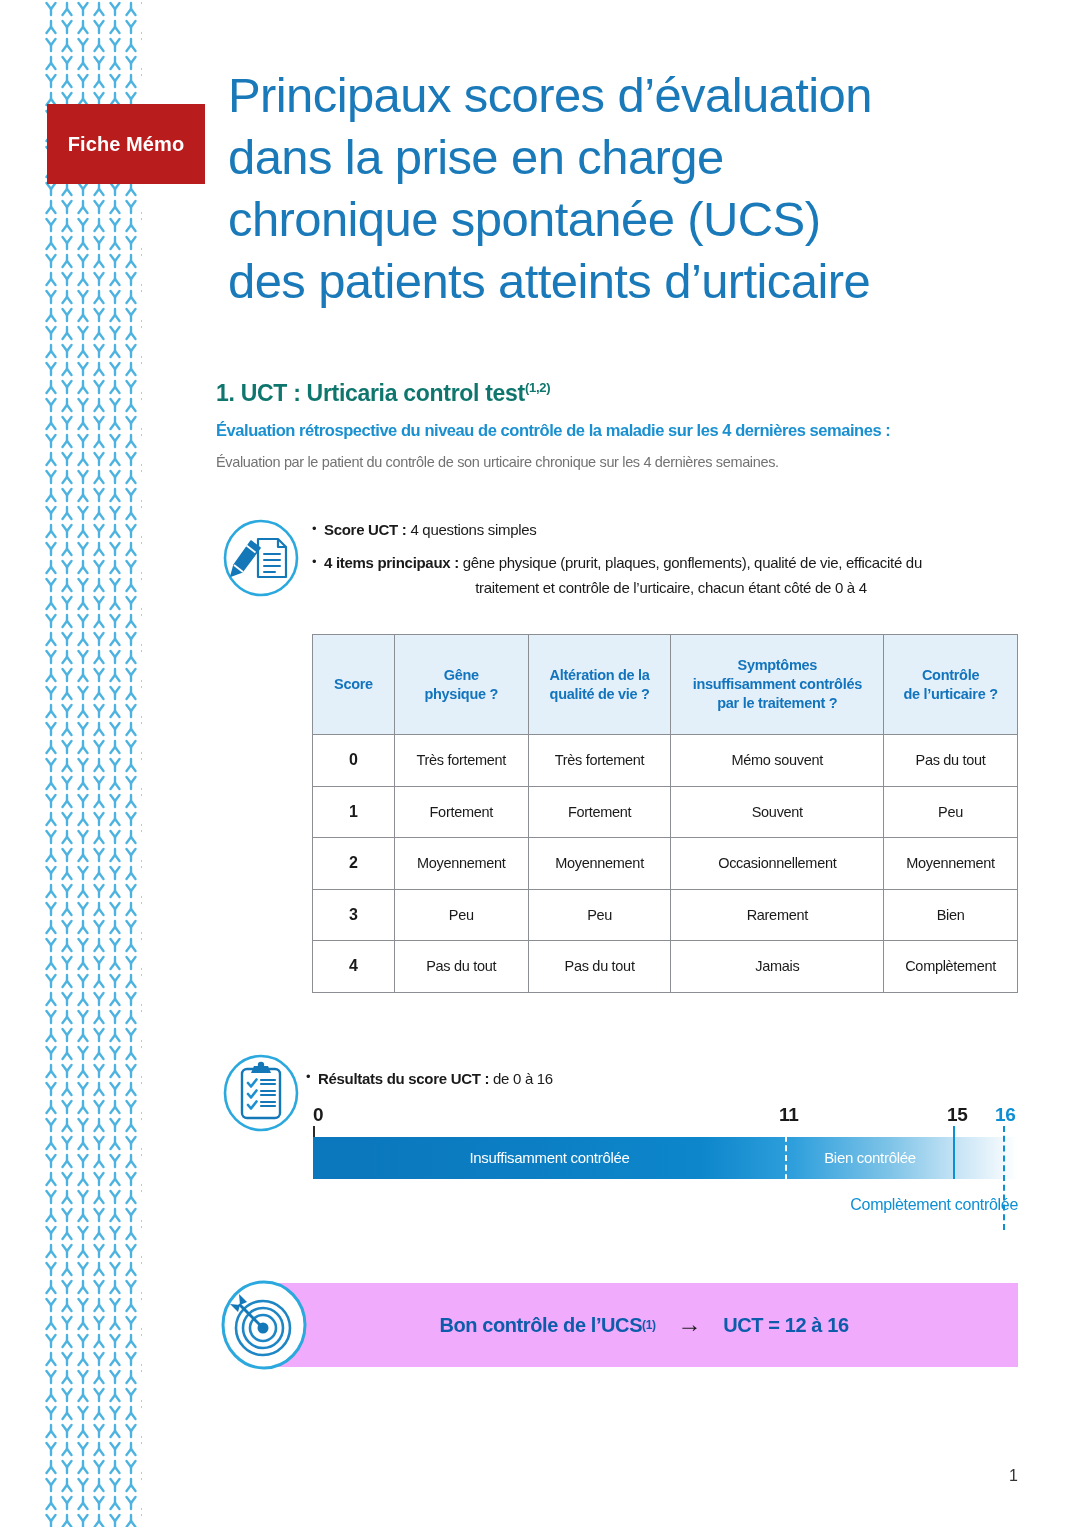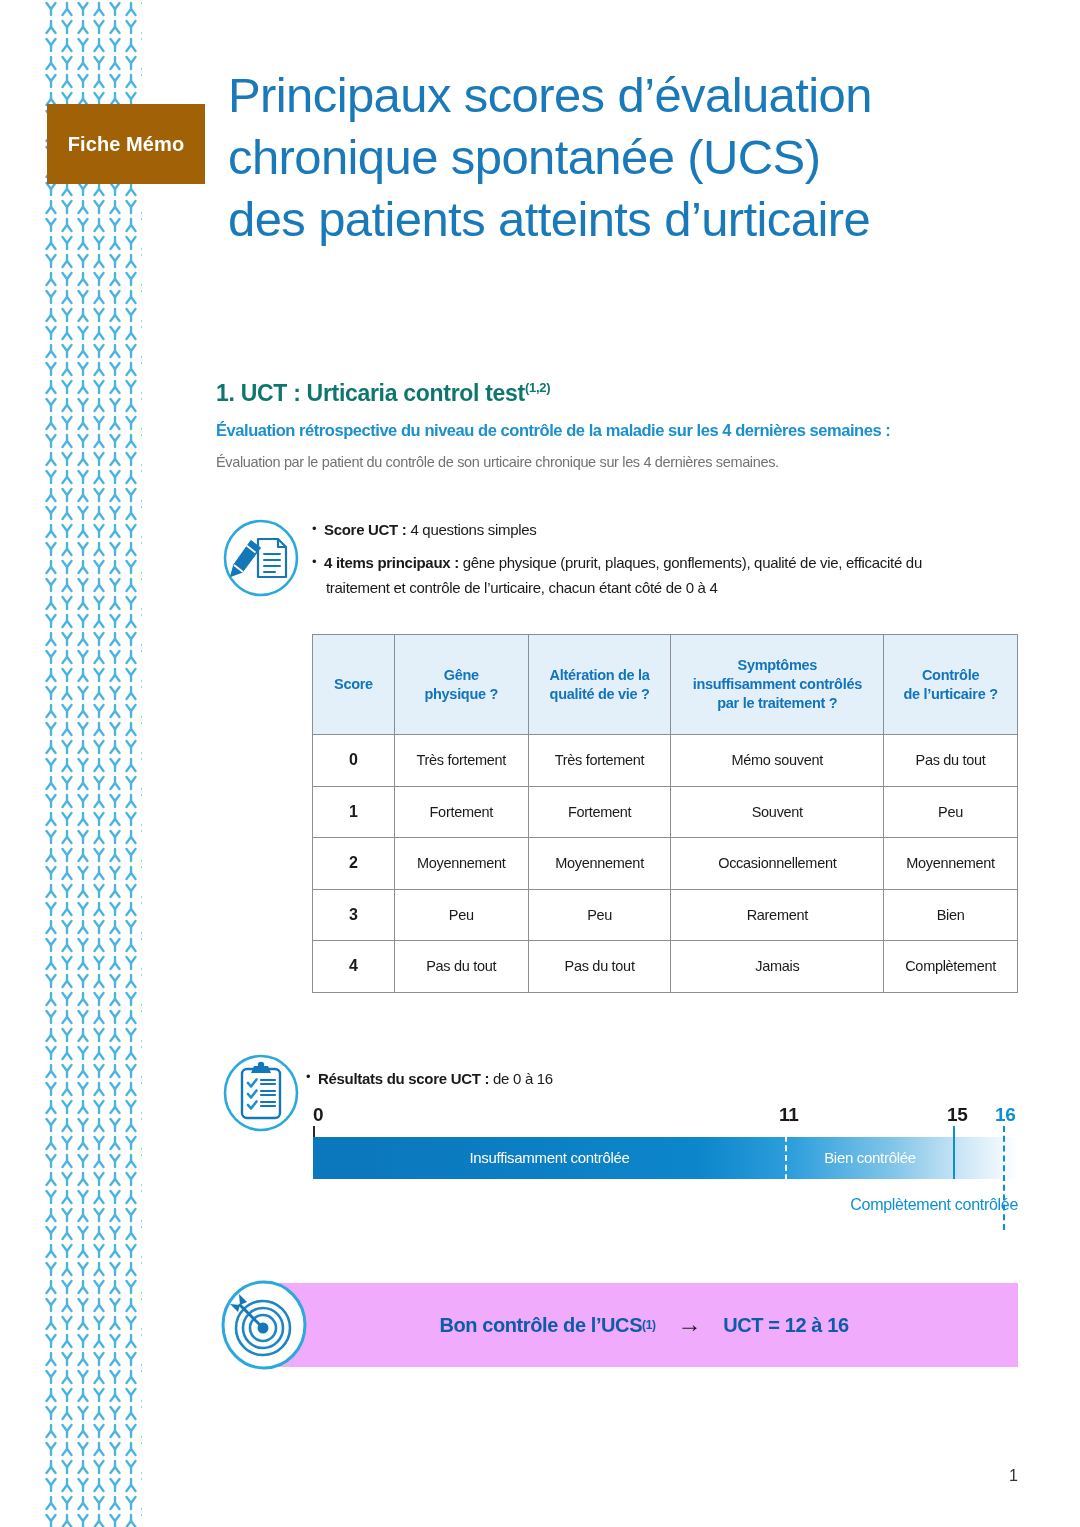--- a/index.html
+++ b/index.html
@@ -31,21 +31,21 @@
   }
   #pattern-strip svg { display: block; }
 
   
   #badge {
     position: absolute;
     left: 47px;
     top: 104px;
     width: 158px;
     height: 80px;
-    background: #a16207;
+    background: #b91c1c;
     z-index: 3;
     display: flex;
     align-items: center;
     justify-content: center;
   }
   #badge .badge-label {
     color: #ffffff;
     font-size: 20px;
     font-weight: bold;
     letter-spacing: 0.1px;
@@ -133,21 +133,21 @@
   .bullet:before {
     content: "•";
     position: absolute;
     left: 0;
     top: -1px;
     color: #1a1a1a;
     font-size: 13px;
   }
   .bullet b { font-weight: bold; }
   .bullet.just { text-align: justify; padding-right: 2px; }
-  .bullet.just .cont { display: block; padding-left: 2px; text-align: left; }
+  .bullet.just .cont { display: block; padding-left: 2px; text-align: center; }
 
   
   #score-table {
     position: absolute;
     left: 312px;
     top: 634px;
     width: 706px;
     border-collapse: collapse;
     z-index: 2;
   }
@@ -356,20 +356,21 @@
       <rect x="0" y="0" width="97" height="1527" fill="url(#abpat)"></rect>
     </svg>
   </div>
 
   <div id="badge">
     <span class="badge-label">Fiche Mémo</span>
   </div>
 
   <div id="title">
     <div class="tline">Principaux scores d’évaluation</div>
+    <div class="tline">dans la prise en charge</div>
     <div class="tline">chronique spontanée (UCS)</div>
     <div class="tline">des patients atteints d’urticaire</div>
   </div>
 
   <div id="content">
 
     <div class="sec-num">
       <span>1. UCT : Urticaria control test</span><span class="sup">(1,2)</span>
     </div>
 

